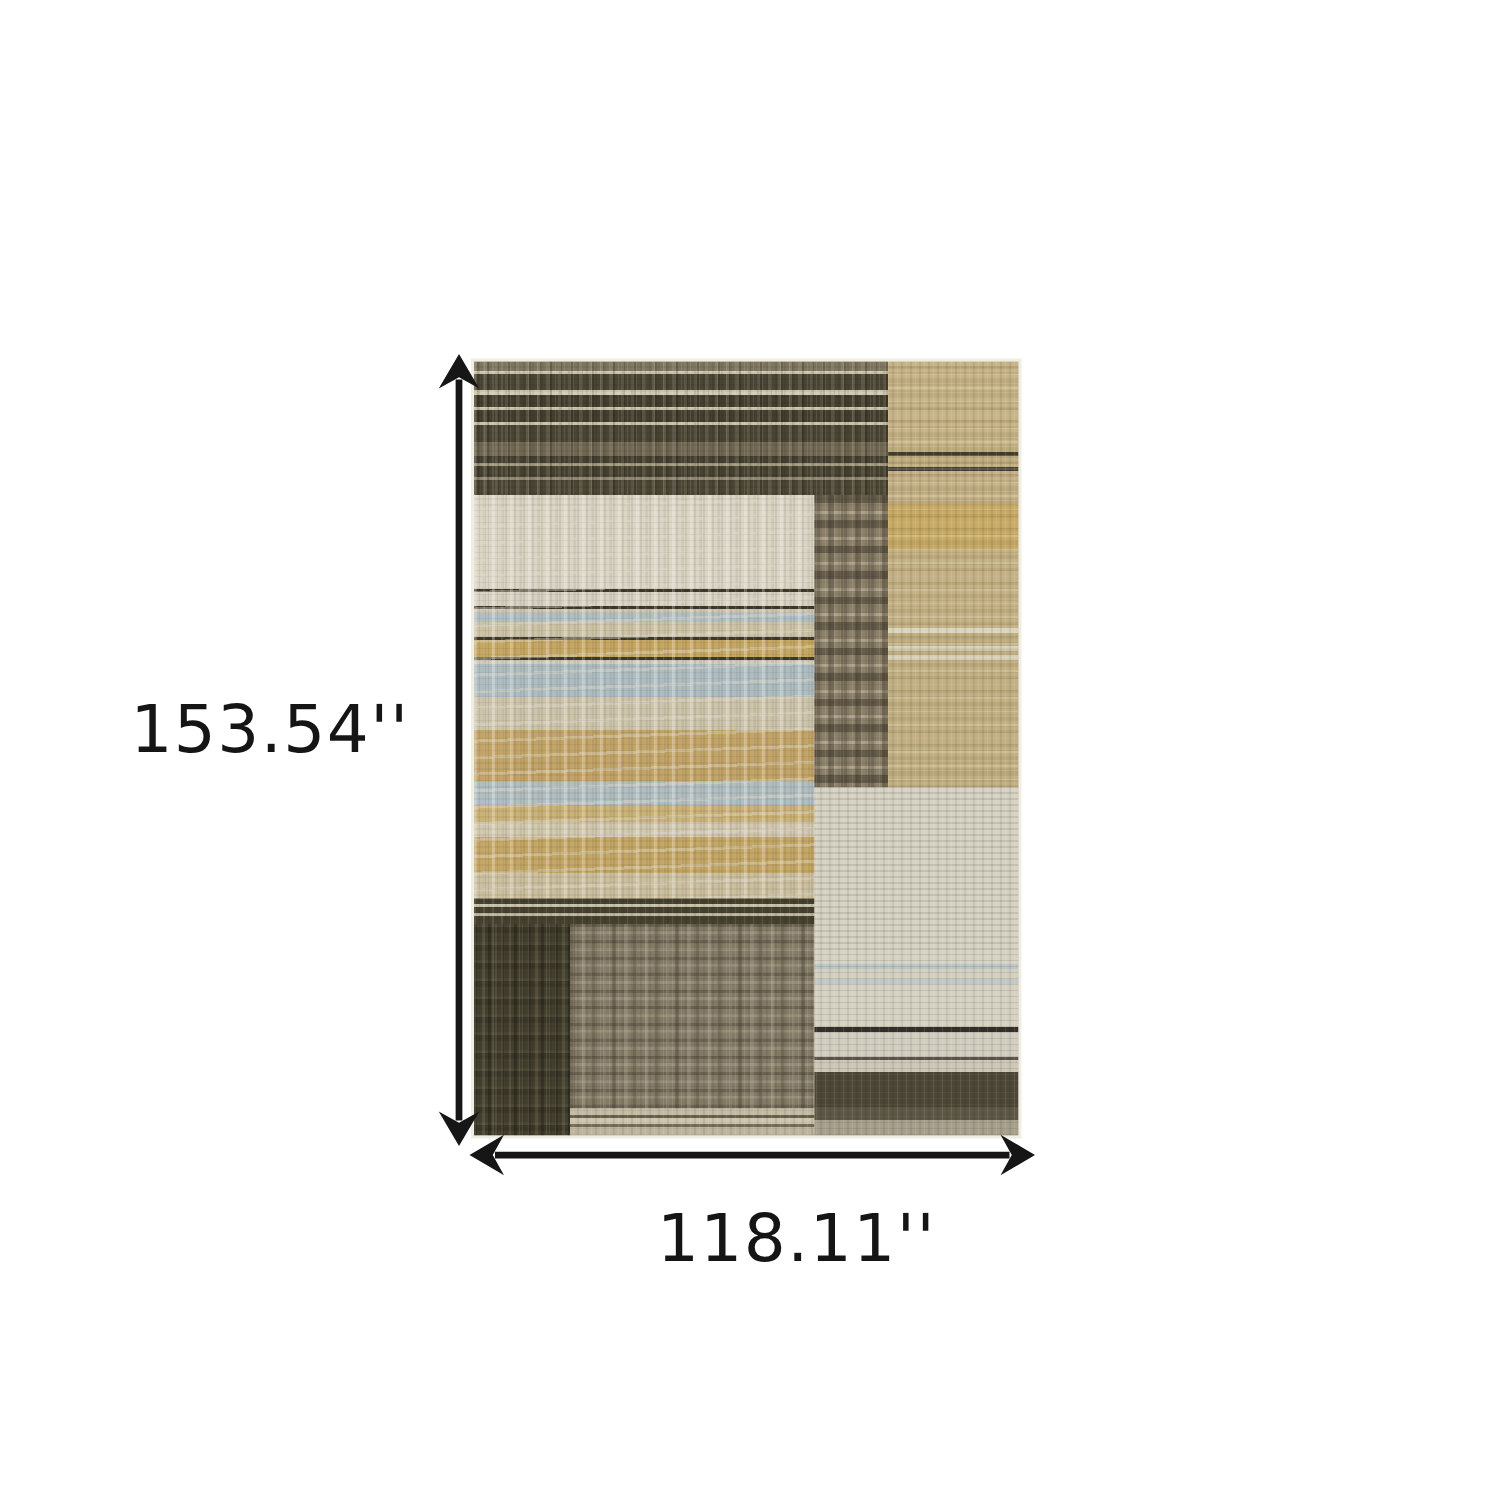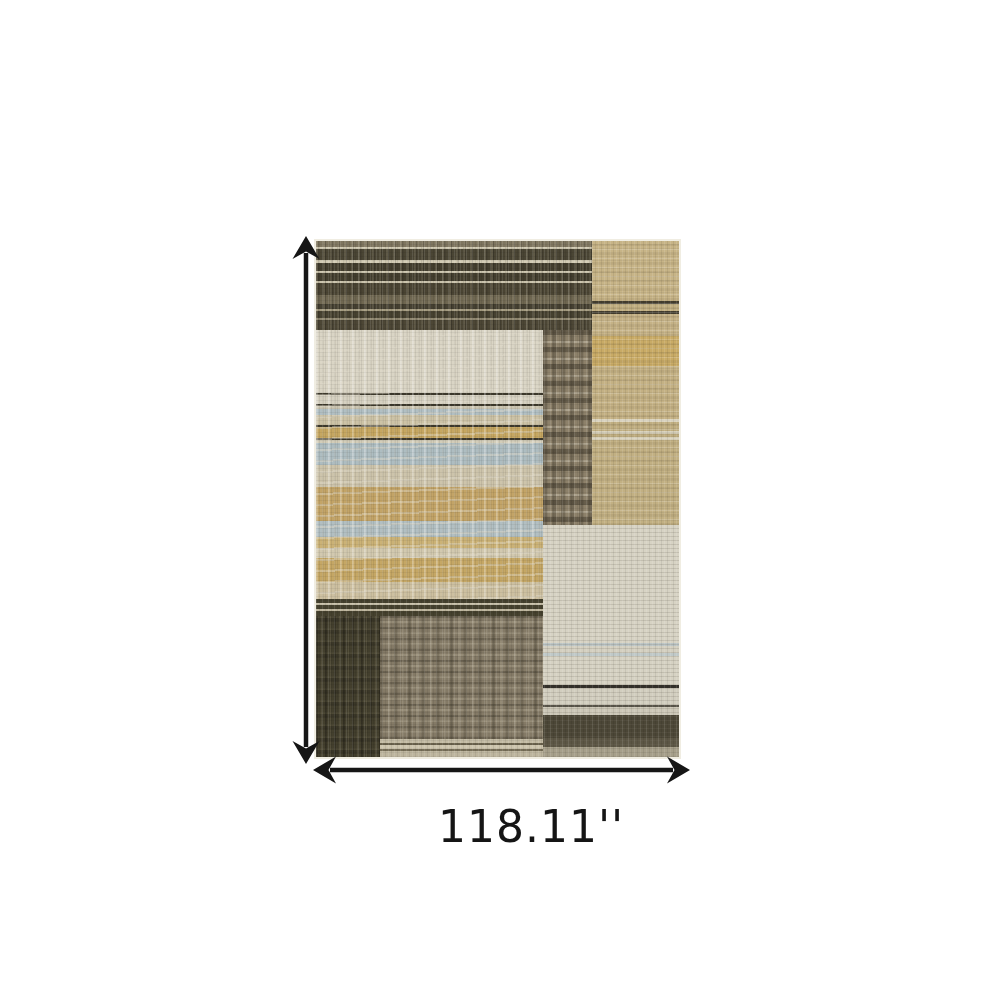--- a/index.html
+++ b/index.html
@@ -133,16 +133,17 @@
       <path d="M306 236 L292.5 259 L306 251.5 L319.5 259 Z" stroke="none"></path>
       <path d="M306 764 L292.5 741 L306 748.5 L319.5 741 Z" stroke="none"></path>
     </g>
     <g stroke="#161616" fill="#161616">
       <line x1="330" y1="770" x2="673" y2="770" stroke-width="4.5" fill="none"></line>
       <path d="M313 770 L336 756.5 L328.5 770 L336 783.5 Z" stroke="none"></path>
       <path d="M690 770 L667 756.5 L674.5 770 L667 783.5 Z" stroke="none"></path>
     </g>
   </svg>
 
+  <div class="dim-label label-height">153.54''</div>
 
   <div class="dim-label label-width">118.11''</div>
 
 </div>
 
 </body></html>

